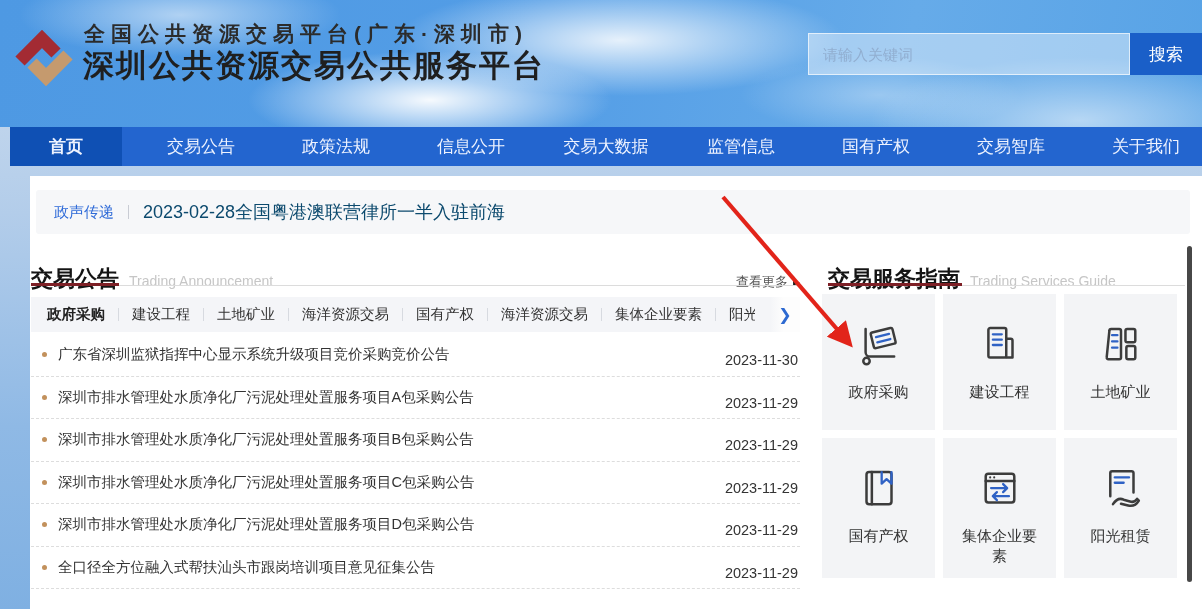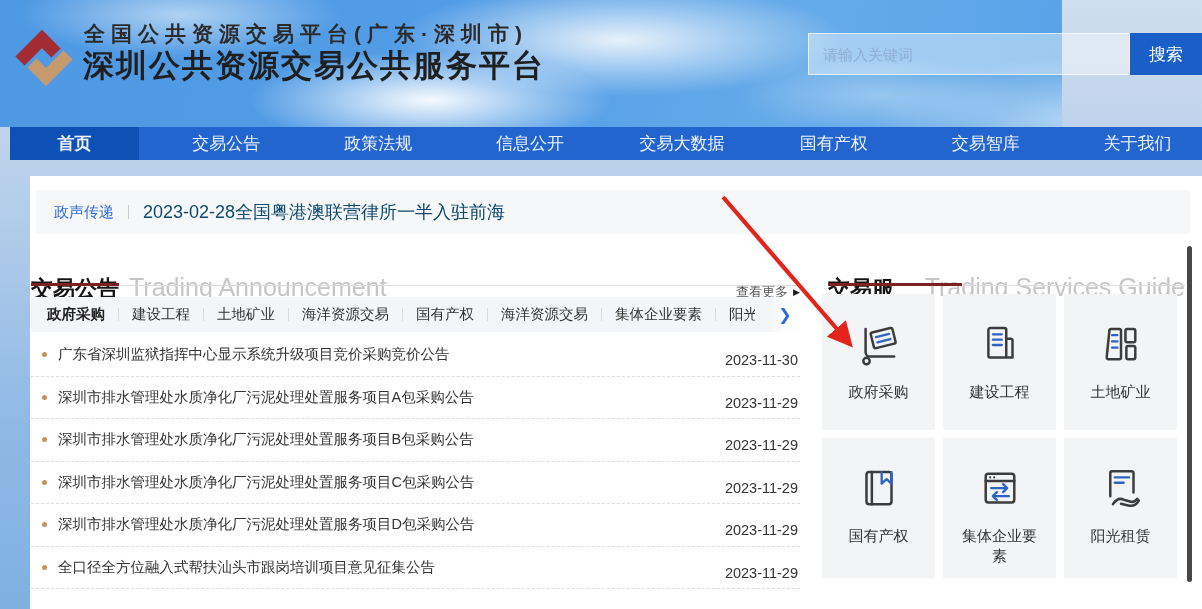--- a/index.html
+++ b/index.html
@@ -4,21 +4,21 @@
 <style>
   * { margin:0; padding:0; box-sizing:border-box; }
   html,body { width:1202px; height:609px; overflow:hidden; }
   body {
     position:relative;
     font-family:"Liberation Sans","DejaVu Sans",sans-serif;
     background:linear-gradient(180deg,#cfdeef 0%,#b3cdea 35%,#8fb9e5 70%,#7fb0e2 100%);
   }
   
   .header {
-    position:absolute; left:0; top:0; width:1062px; height:127px;
+    position:absolute; left:0; top:0; width:1202px; height:127px;
     background:
       radial-gradient(ellipse 260px 70px at 430px 100px, rgba(255,255,255,.95), rgba(255,255,255,0) 70%),
       radial-gradient(ellipse 320px 80px at 620px 40px, rgba(255,255,255,.85), rgba(255,255,255,0) 70%),
       radial-gradient(ellipse 230px 60px at 180px 15px, rgba(255,255,255,.55), rgba(255,255,255,0) 70%),
       radial-gradient(ellipse 300px 90px at 1080px 120px, rgba(255,255,255,.55), rgba(255,255,255,0) 70%),
       radial-gradient(ellipse 200px 55px at 880px 95px, rgba(255,255,255,.35), rgba(255,255,255,0) 70%),
       linear-gradient(100deg,#4e99e3 0%,#539de6 45%,#66abe9 75%,#58a3e6 100%);
     padding-left: 32px;
   }
   .logo { position:absolute; left:12px; top:20px; }
@@ -28,42 +28,42 @@
     position:absolute; left:808px; top:33px; width:322px; height:42px;
     background:rgba(255,255,255,.42); border:1px solid rgba(255,255,255,.65);
     padding:0 14px; font-size:15px; color:#30507a; outline:none;
   }
   .search-input::placeholder { color:#91aed0; }
   .search-btn {
     position:absolute; left:1130px; top:33px; width:72px; height:42px;
     background:#1a5fc8; color:#fff; font-size:17px; border:none; cursor:pointer;
   }
   
-  .nav { position:absolute; left:10px; top:127px; width:1192px; height:33px; background:#2365cf; display:flex;gap:23px; }
+  .nav { position:absolute; left:10px; top:127px; width:1192px; height:39px; background:#2365cf; display:flex;gap:23px; }
   .nav-item {
     flex:1; display:flex; align-items:center; justify-content:center;
     color:#eef3ff; font-size:17px; font-weight:500; cursor:pointer;
   }
   .nav-item.active { background:#0f50b4; font-weight:bold; }
   
   .content-bg { position:absolute; left:30px; top:176px; width:1172px; height:433px; background:#fff; }
   
   .ticker {
     position:absolute; left:36px; top:190px; width:1154px; height:44px;
     background:#f6f7f9; border-radius:3px; display:flex; align-items:center; padding:0 18px;
   }
   .ticker-label { color:#2f6bd8; font-size:15px; font-weight:normal; }
   .ticker-sep { width:1px; height:14px; background:#c9ccd4; margin:0 14px; }
   .ticker-text { color:#0c4a6e; font-size:18px; }
   
   .sec-head { position:absolute; top:249px; display:flex; align-items:baseline; }
   .sec-head.left { left:31px; width:769px; }
   .sec-head.right { left:828px; width:357px; }
   .sec-cn { font-size:22px; font-weight:bold; color:#141414; }
-  .sec-en { font-size:25px; color:#c6c6c6; margin-left:10px; white-space:nowrap;margin-top:24px; }
+  .sec-en { font-size:14px; color:#c6c6c6; margin-left:10px; white-space:nowrap;margin-top:24px; }
   .sec-more { margin-left:auto; font-size:13px; color:#555; cursor:pointer; display:flex; align-items:center; }
   .sec-more .tri { font-size:9px; color:#1c1c1c; margin-left:5px; }
   .rule { position:absolute; top:285px; height:1px; background:#dcdcdc; }
   .rule.left { left:31px; width:769px; }
   .rule.right { left:828px; width:357px; }
   .rule .red { position:absolute; left:0; top:-2px; height:3px; background:#7e2026; }
   
   .tabs {
     position:absolute; left:31px; top:297px; width:769px; height:35px;
     background:#f4f5f8; display:flex; align-items:center; padding-left:16px; overflow:hidden;
@@ -115,20 +115,21 @@
   <input class="search-input" placeholder="请输入关键词" style="">
   <button class="search-btn">搜索</button>
 </div>
 
 <div class="nav">
   <div class="nav-item active">首页</div>
   <div class="nav-item">交易公告</div>
   <div class="nav-item">政策法规</div>
   <div class="nav-item">信息公开</div>
   <div class="nav-item">交易大数据</div>
+  <div class="nav-item">监管信息</div>
   <div class="nav-item">国有产权</div>
   <div class="nav-item">交易智库</div>
   <div class="nav-item">关于我们</div>
 </div>
 
 <div class="content-bg"></div>
 
 <div class="ticker">
   <span class="ticker-label">政声传递</span>
   <span class="ticker-sep"></span>

